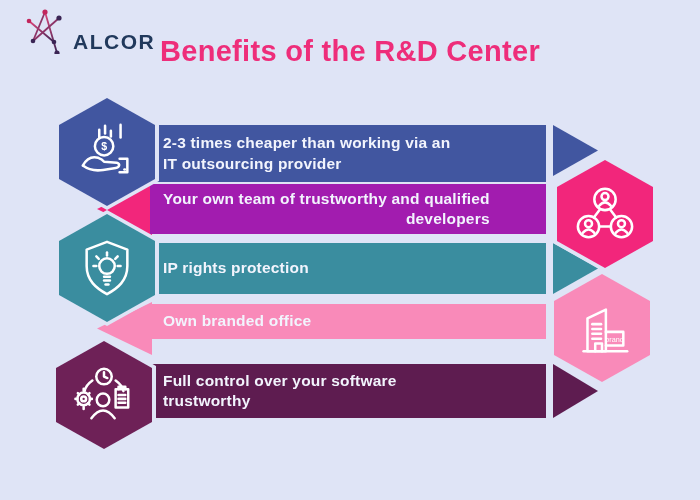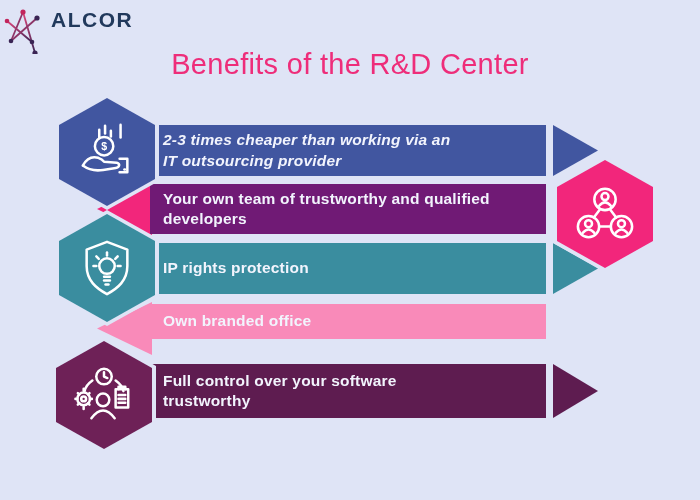--- a/index.html
+++ b/index.html
@@ -5,30 +5,30 @@
   html,body{margin:0;padding:0;}
   .stage{
     position:relative;
     width:700px;height:500px;
     background:#dfe4f6;
     font-family:"Liberation Sans", sans-serif;
     overflow:hidden;
   }
   
   .logo{
-    position:absolute;left:4px;top:8px;
-    display:flex;align-items:flex-start;gap:7px;
+    position:absolute;left:26px;top:8px;
+    display:flex;align-items:flex-end;gap:7px;
   }
   .logo-text{
     color:#21395c;font-size:21px;font-weight:600;letter-spacing:1.5px;
   }
   .title{
-    position:absolute;top:48px;left:0;width:700px;
+    position:absolute;top:35px;left:0;width:700px;
     text-align:center;
-    font-size:29px;font-weight:normal;color:#ee2d7a;
+    font-size:29px;font-weight:bold;color:#ee2d7a;
     letter-spacing:0.3px;
   }
   
   .banner{
     position:absolute;left:150px;width:396px;
     display:flex;align-items:center;
     box-sizing:border-box;padding-left:13px;padding-right:8px;
     z-index:1;
   }
   .banner-text{
@@ -85,28 +85,28 @@
           <circle cx="7" cy="33" r="2.3"></circle>
         <circle cx="28" cy="34" r="2.3"></circle>
           <circle cx="31" cy="45" r="2.6"></circle>
       </g>
     </svg>
     <span class="logo-text">ALCOR</span>
   </div>
 
   <div class="title">Benefits of the R&amp;D Center</div>
 
-  <div class="banner" style="top: 125px; height: 51px; background: rgb(65, 86, 160); font-style: italic;">
+  <div class="banner" style="top: 125px; height: 57px; background: rgb(65, 86, 160);">
     <span class="banner-text">2-3 times cheaper than working via an
 IT outsourcing provider</span>
   </div>
   <div class="arrow-right" style="top: 125px; height: 51px; background: rgb(65, 86, 160);"></div>
 
   <div class="arrow-left" style="top: 182px; height: 54px; background: rgb(242, 38, 123);"></div>
-  <div class="banner" style="top: 184px; height: 50px; background: #701a75;">
+  <div class="banner" style="top: 184px; height: 50px; background: #a21caf; text-align: right;">
     <span class="banner-text">Your own team of trustworthy and qualified
 developers</span>
   </div>
 
   <div class="banner" style="top: 243px; height: 51px; background: rgb(58, 141, 159); text-align: center;">
     <span class="banner-text">IP rights protection</span>
   </div>
   <div class="arrow-right" style="top: 243px; height: 51px; background: rgb(58, 141, 159);"></div>
 
   <div class="arrow-left" style="top: 302px; height: 53px; background: rgb(249, 138, 185);"></div>
@@ -171,20 +171,37 @@
           <path d="M32 16 v3"></path>
             <path d="M21 20 l2.5 2.5"></path>
             <path d="M43 20 l-2.5 2.5"></path>
           <path d="M18 30 h3"></path>
             <path d="M43 30 h3"></path>
         </g>
       </svg>
     </div>
   </div>
 
+  <div class="hex hex-outer" style="left:550px;top:270px;">
+    <div class="hex hex-inner" style="background: rgb(249, 138, 185);">
+      <svg width="62" height="62" viewBox="0 0 64 64">
+        <g class="icon-stroke" stroke-width="2.2">
+          <path d="M17 56 V22 L36 13 V56 Z"></path>
+          <path d="M22 28 h9"></path>
+            <path d="M22 33 h9"></path>
+            <path d="M22 38 h9"></path>
+            <path d="M22 43 h9"></path>
+          <path d="M25 56 v-8 h7 v8"></path>
+          <path d="M36 36 h18 v14 h-18"></path>
+          <path d="M13 56 H58"></path>
+        </g>
+        <text x="45" y="46" font-size="7.5" text-anchor="middle" class="icon-fill-text">brand</text>
+      </svg>
+    </div>
+  </div>
 
   <div class="hex hex-outer" style="left:52px;top:337px;">
     <div class="hex hex-inner" style="background: rgb(110, 33, 87);">
       <svg width="62" height="62" viewBox="0 0 64 64">
         <g class="icon-stroke" stroke-width="2.3">
           <circle cx="32" cy="13" r="8"></circle>
           <path d="M32 8.5 v4.5 l3.5 1.5"></path>
           <path d="M20 17 q-7 5 -8 11"></path>
             <path d="M44 17 q7 5 8 11"></path>
           <circle cx="11" cy="36" r="6.5"></circle>

